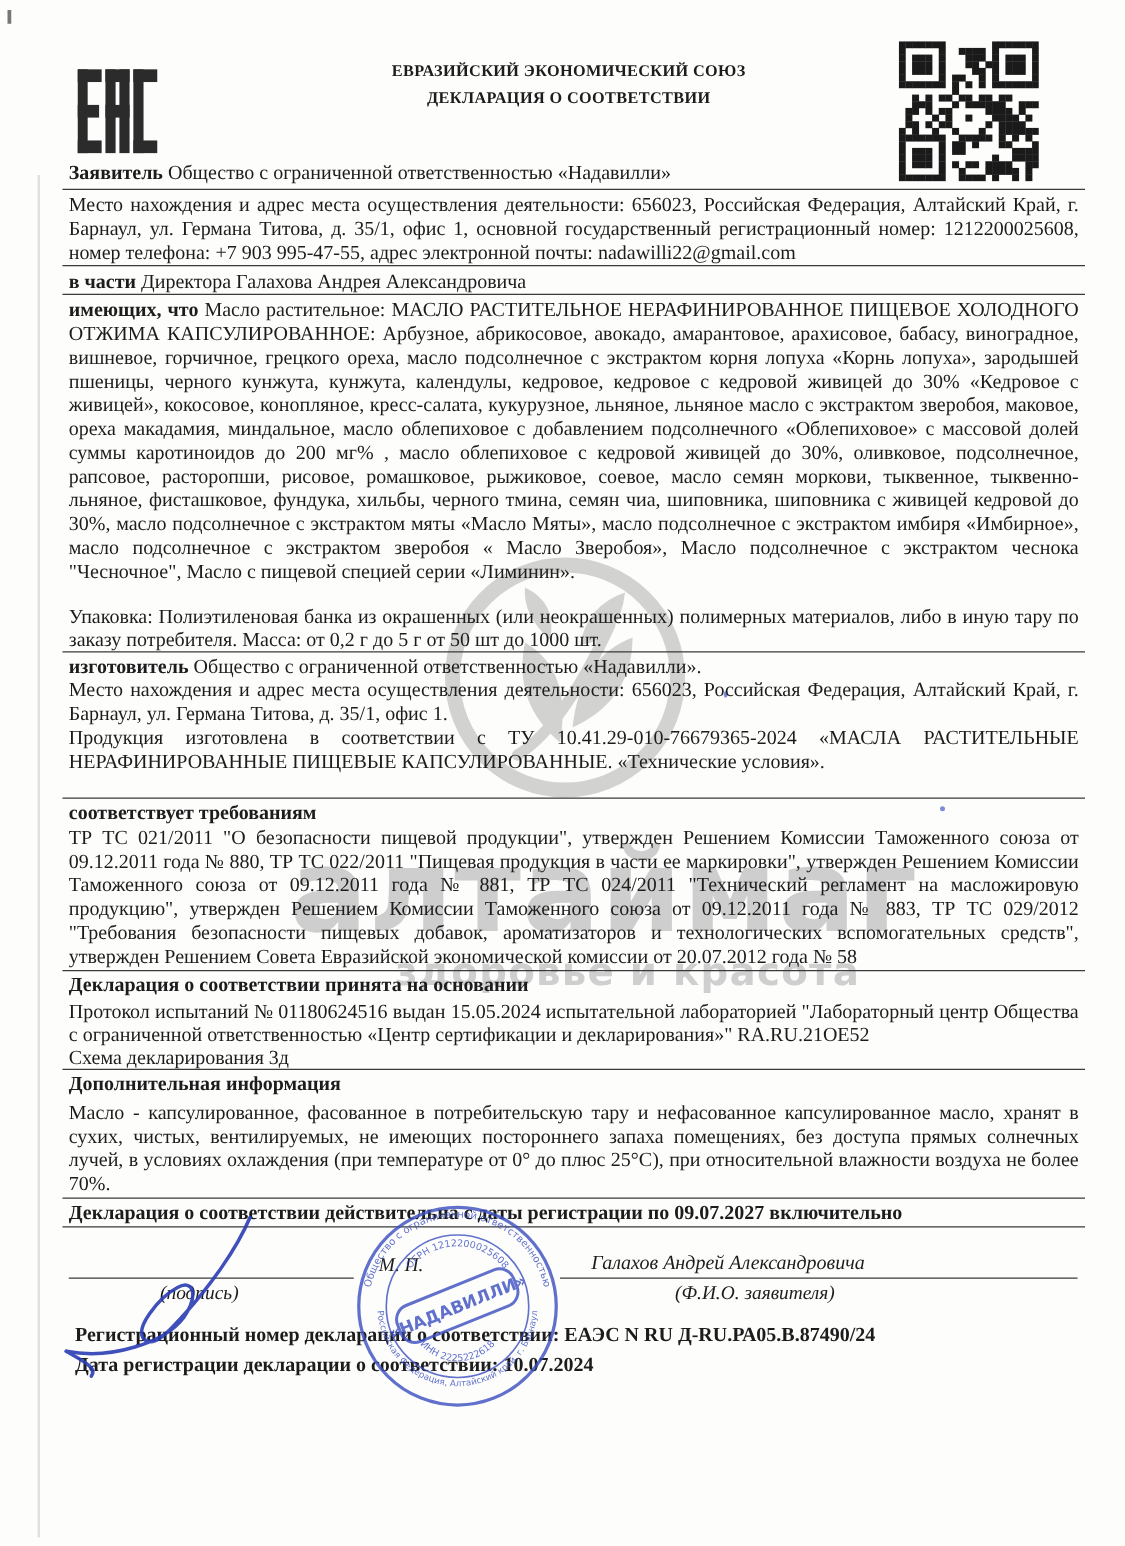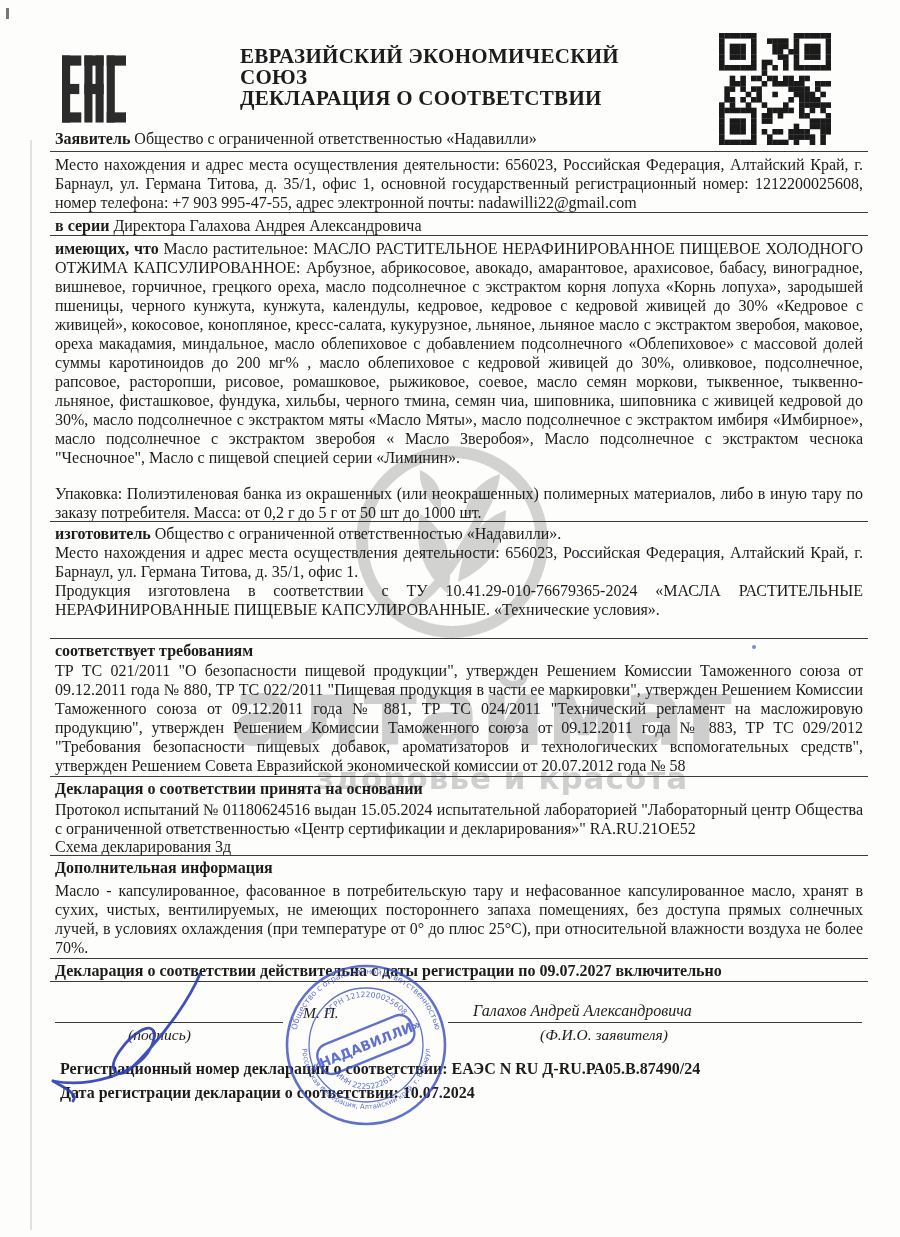--- a/index.html
+++ b/index.html
@@ -2,22 +2,22 @@
 <html lang="ru"><head>
 <meta charset="utf-8">
 <style>
   html,body{margin:0;padding:0;background:#e9e9e9;}
   .page{position:relative;width:900px;height:1237px;background:#fdfdfc;overflow:hidden;
         font-family:"Liberation Serif","DejaVu Serif",serif;color:#1c1c1c;}
   .sec{position:absolute;left:55px;width:808px;font-size:16px;line-height:19px;z-index:3;}
   .just{text-align:justify;}
   .rule{position:absolute;left:50px;width:818px;border-top:1.8px solid #3a3a3a;height:0;z-index:3;}
   b{font-weight:bold;}
-  .title{position:absolute;left:240px;top:46px;width:430px;text-align:left;
-         font-weight:bold;font-size:21px;line-height:21px;letter-spacing:.3px;z-index:3;}
+  .title{position:absolute;left:240px;top:46px;width:430px;text-align:center;
+         font-weight:bold;font-size:13px;line-height:21px;letter-spacing:.3px;z-index:3;}
   .scan-edge{position:absolute;left:30px;top:140px;width:2px;height:1090px;background:#d2d2d2;opacity:.65;z-index:1;}
   .scan-tick{position:absolute;left:6px;top:8px;width:3px;height:11px;background:#555;opacity:.8;z-index:1;}
   .wm{position:absolute;z-index:1;font-family:"DejaVu Sans","Liberation Sans",sans-serif;}
   .wm-brand{left:232px;top:660px;font-size:92px;font-weight:bold;opacity:.8;letter-spacing:1px;}
   .wm-tag{left:316px;top:760px;font-size:31px;font-weight:bold;opacity:.85;letter-spacing:1px;}
   .sig-caption{position:absolute;font-size:15.5px;z-index:3;font-style:italic;}
   .boldline{font-weight:bold;}
   .speck{position:absolute;border-radius:50%;background:#3b4fc0;opacity:.65;z-index:2;}
   svg{display:block;}
 </style>
@@ -296,21 +296,21 @@
   <div class="sec" style="top:129px">
     <b>Заявитель</b>
     <span>Общество с ограниченной ответственностью «Надавилли»</span>
   </div>
   <div class="rule" style="top:151px"></div>
 
   <div class="sec just" style="top:155px">Место нахождения и адрес места осуществления деятельности: 656023, Российская Федерация, Алтайский Край, г. Барнаул, ул. Германа Титова, д. 35/1, офис 1, основной государственный регистрационный номер: 1212200025608, номер телефона: +7 903 995-47-55, адрес электронной почты: nadawilli22@gmail.com</div>
   <div class="rule" style="top:212px"></div>
 
   <div class="sec" style="top:216px">
-    <b>в серии</b>
+    <b>в части</b>
     <span>Директора Галахова Андрея Александровича</span>
   </div>
   <div class="rule" style="top:235px"></div>
 
   <div class="sec just" style="top:239px">
     <b>имеющих, что</b>
     <span>Масло растительное: МАСЛО РАСТИТЕЛЬНОЕ НЕРАФИНИРОВАННОЕ ПИЩЕВОЕ ХОЛОДНОГО ОТЖИМА КАПСУЛИРОВАННОЕ: Арбузное, абрикосовое, авокадо, амарантовое, арахисовое, бабасу, виноградное, вишневое, горчичное, грецкого ореха, масло подсолнечное с экстрактом корня лопуха «Корнь лопуха», зародышей пшеницы, черного кунжута, кунжута, календулы, кедровое, кедровое с кедровой живицей до 30% «Кедровое с живицей», кокосовое, конопляное, кресс-салата, кукурузное, льняное, льняное масло с экстрактом зверобоя, маковое, ореха макадамия, миндальное, масло облепиховое с добавлением подсолнечного «Облепиховое» с массовой долей суммы каротиноидов до 200 мг% , масло облепиховое с кедровой живицей до 30%, оливковое, подсолнечное, рапсовое, расторопши, рисовое, ромашковое, рыжиковое, соевое, масло семян моркови, тыквенное, тыквенно-льняное, фисташковое, фундука, хильбы, черного тмина, семян чиа, шиповника, шиповника с живицей кедровой до 30%, масло подсолнечное с экстрактом мяты «Масло Мяты», масло подсолнечное с экстрактом имбиря «Имбирное», масло подсолнечное с экстрактом зверобоя « Масло Зверобоя», Масло подсолнечное с экстрактом чеснока "Чесночное", Масло с пищевой специей серии «Лиминин».</span>
   </div>
 
   <div class="sec just" style="top:484px">Упаковка: Полиэтиленовая банка из окрашенных (или неокрашенных) полимерных материалов, либо в иную тару по заказу потребителя. Масса: от 0,2 г до 5 г от 50 шт до 1000 шт.</div>

